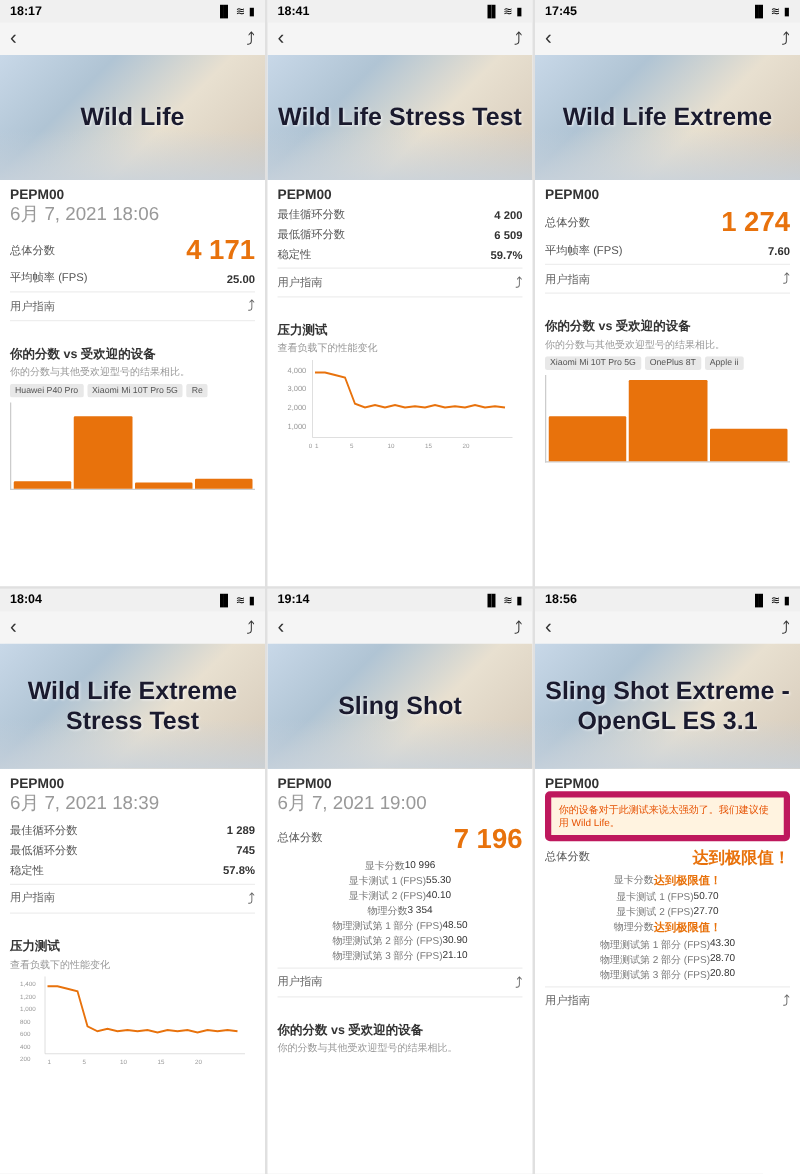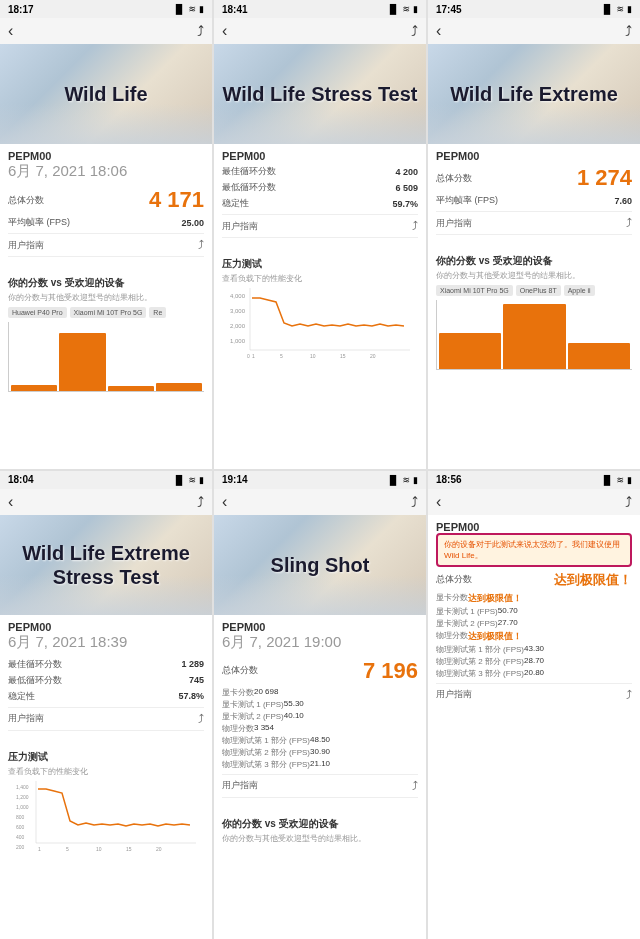--- a/index.html
+++ b/index.html
@@ -202,39 +202,39 @@
     }
 
     .share-btn {
       margin-left: auto;
       font-size: 12px;
       color: #666;
     }
 
     .info-box {
       background: #fff3e0;
-      border: 2px solid #be185d;
+      border: 5px solid #be185d;
       border-radius: 4px;
       padding: 4px 6px;
       font-size: 8px;
       color: #e65100;
       margin-bottom: 4px;
       line-height: 1.4;
     }
 
     .extreme-label {
       font-size: 13px;
       font-weight: bold;
       color: #e8720c;
       text-align: right;
     }
 
     .sub-row {
       display: flex;
-      justify-content: flex-start;
+      justify-content: center;
       margin: 1px 0;
     }
 
     .sub-label {
       font-size: 8px;
       color: #777;
     }
 
     .sub-value {
       font-size: 8px;
@@ -478,21 +478,21 @@
   </div>
   <div class="content-area">
     <div class="user-name">PEPM00</div>
     <div class="date-time">6月 7, 2021 19:00</div>
     <div class="score-row">
       <span class="score-label">总体分数</span>
       <span class="score-value large">7 196</span>
     </div>
     <div class="sub-row">
       <span class="sub-label">显卡分数</span>
-      <span class="sub-value">20 698</span>
+      <span class="sub-value">10 996</span>
     </div>
     <div class="sub-row">
       <span class="sub-label">显卡测试 1 (FPS)</span>
       <span class="sub-value">55.30</span>
     </div>
     <div class="sub-row">
       <span class="sub-label">显卡测试 2 (FPS)</span>
       <span class="sub-value">40.10</span>
     </div>
     <div class="sub-row">
@@ -528,20 +528,23 @@
     <span class="status-right">
       <span>▐▌</span>
       <span>≋</span>
       <span>▮</span>
     </span>
   </div>
   <div class="top-bar">
     <span class="back-arrow">‹</span>
     <span class="share-icon">⤴</span>
   </div>
+  <div class="hero-banner">
+    <div class="hero-title">Sling Shot Extreme - OpenGL ES 3.1</div>
+  </div>
   <div class="content-area">
     <div class="user-name">PEPM00</div>
     <div class="info-box">你的设备对于此测试来说太强劲了。我们建议使用 Wild Life。</div>
     <div class="score-row">
       <span class="score-label">总体分数</span>
       <span class="extreme-label">达到极限值！</span>
     </div>
     <div class="sub-row">
       <span class="sub-label">显卡分数</span>
       <span class="sub-value" style="color:#e8720c;font-weight:bold;font-size:9px;">达到极限值！</span>

